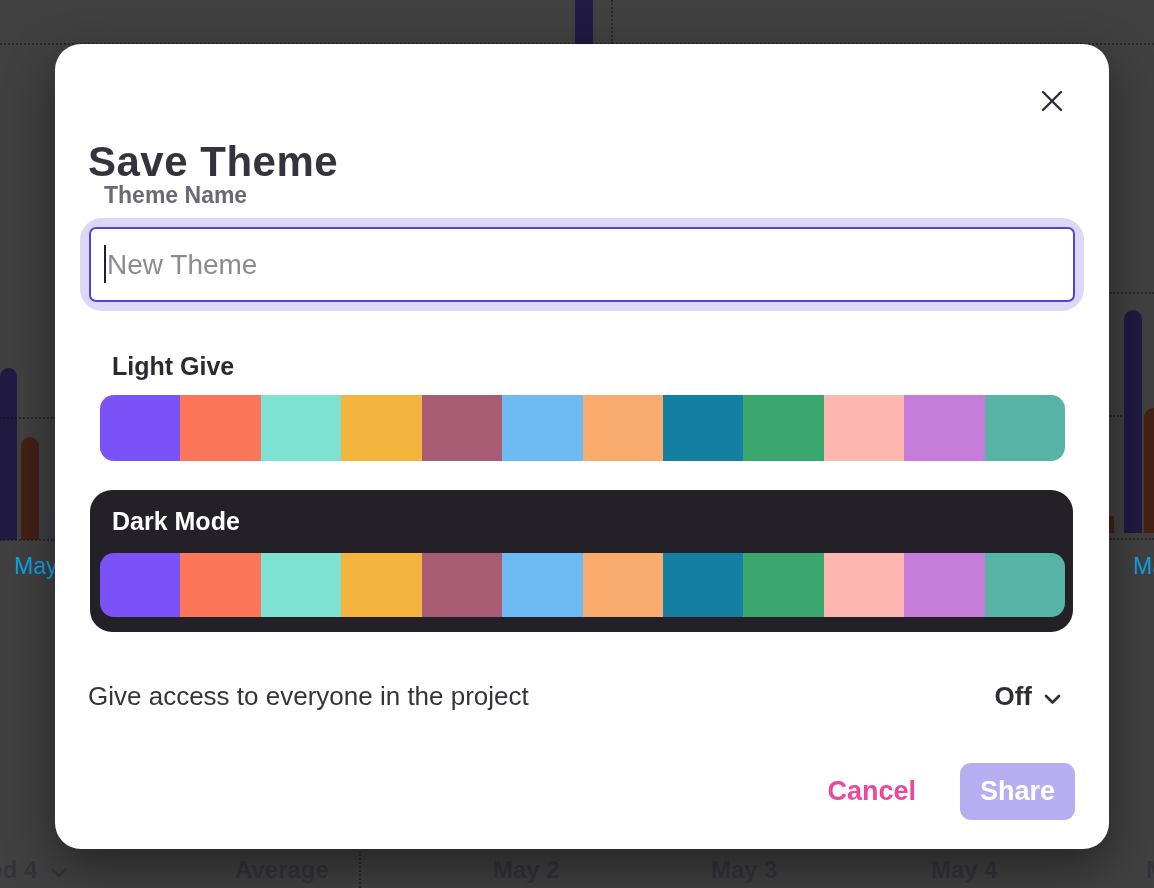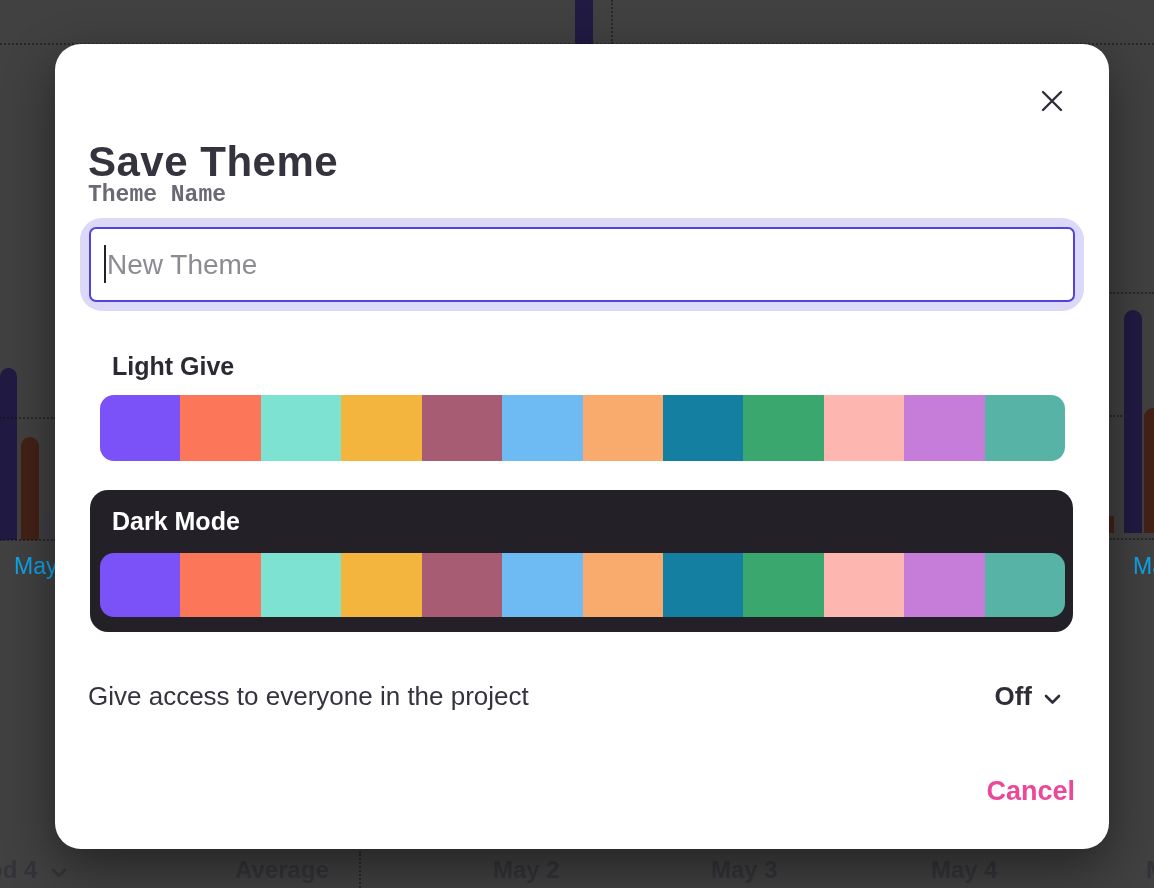--- a/index.html
+++ b/index.html
@@ -32,22 +32,22 @@
   }
   .modal-title {
     position: absolute; left: 33px; top: 94px;
     font-size: 42px; font-weight: 800; color: #35333e; letter-spacing: 0.5px;
   }
   .close-btn {
     position: absolute; right: 44px; top: 44px; width: 26px; height: 26px;
     background: none; border: none; cursor: pointer; padding: 0;
   }
   .field-label {
-    position: absolute; left: 33px; top: 138px;
-    font-size: 23px; font-weight: 700; color: #6b6a74; font-family: Liberation Mono, monospace;
+    position: absolute; left: 49px; top: 138px;
+    font-size: 23px; font-weight: 700; color: #6b6a74;
   }
   .input-glow {
     position: absolute; left: 25px; top: 174px; right: 25px; height: 93px;
     border-radius: 22px; padding: 9px;
   }
   .theme-input {
     width: 100%; height: 100%; border-radius: 7px;
     border: 2px solid #5143e0; background: #ffffff;
     font-family: "Liberation Sans", sans-serif;
     font-size: 28px; color: #35333e; padding: 0 16px;
@@ -172,21 +172,21 @@
       <div class="swatch" style="background-color: rgb(168, 92, 116);"></div>
       <div class="swatch" style="background-color: rgb(110, 187, 243);"></div>
       <div class="swatch" style="background-color: rgb(249, 171, 110);"></div>
       <div class="swatch" style="background-color: rgb(21, 127, 161);"></div>
       <div class="swatch" style="background-color: rgb(58, 167, 110);"></div>
       <div class="swatch" style="background-color: rgb(253, 183, 176);"></div>
       <div class="swatch" style="background-color: rgb(198, 125, 218);"></div>
       <div class="swatch" style="background-color: rgb(87, 179, 166);"></div>
     </div>
 
-    <div class="dark-card" style="background-color: rgb(35, 33, 39);">
+    <div class="dark-card" style="background-color: rgb(35, 33, 39); border-radius: 22px;">
       <div class="section-label-dark">Dark Mode</div>
       <div class="palette-strip strip-dark">
         <div class="swatch" style="background-color: rgb(123, 82, 247);"></div>
         <div class="swatch" style="background-color: rgb(252, 118, 89);"></div>
         <div class="swatch" style="background-color: rgb(126, 226, 210);"></div>
         <div class="swatch" style="background-color: rgb(243, 181, 61);"></div>
         <div class="swatch" style="background-color: rgb(168, 92, 116);"></div>
         <div class="swatch" style="background-color: rgb(110, 187, 243);"></div>
         <div class="swatch" style="background-color: rgb(249, 171, 110);"></div>
         <div class="swatch" style="background-color: rgb(21, 127, 161);"></div>
@@ -204,16 +204,17 @@
         <span>
           <svg width="17" height="11" viewBox="0 0 17 11">
               <polyline points="2,2 8.5,8.5 15,2" fill="none" stroke="#2f2e38" stroke-width="2.6" stroke-linecap="round" stroke-linejoin="round"></polyline>
             </svg>
         </span>
       </button>
     </div>
 
     <div class="button-row">
       <button class="cancel-btn">Cancel</button>
+      <button class="share-btn" style="background-color: rgb(182, 174, 241);">Share</button>
     </div>
 
   </div>
 </div>
 
 </body></html>

